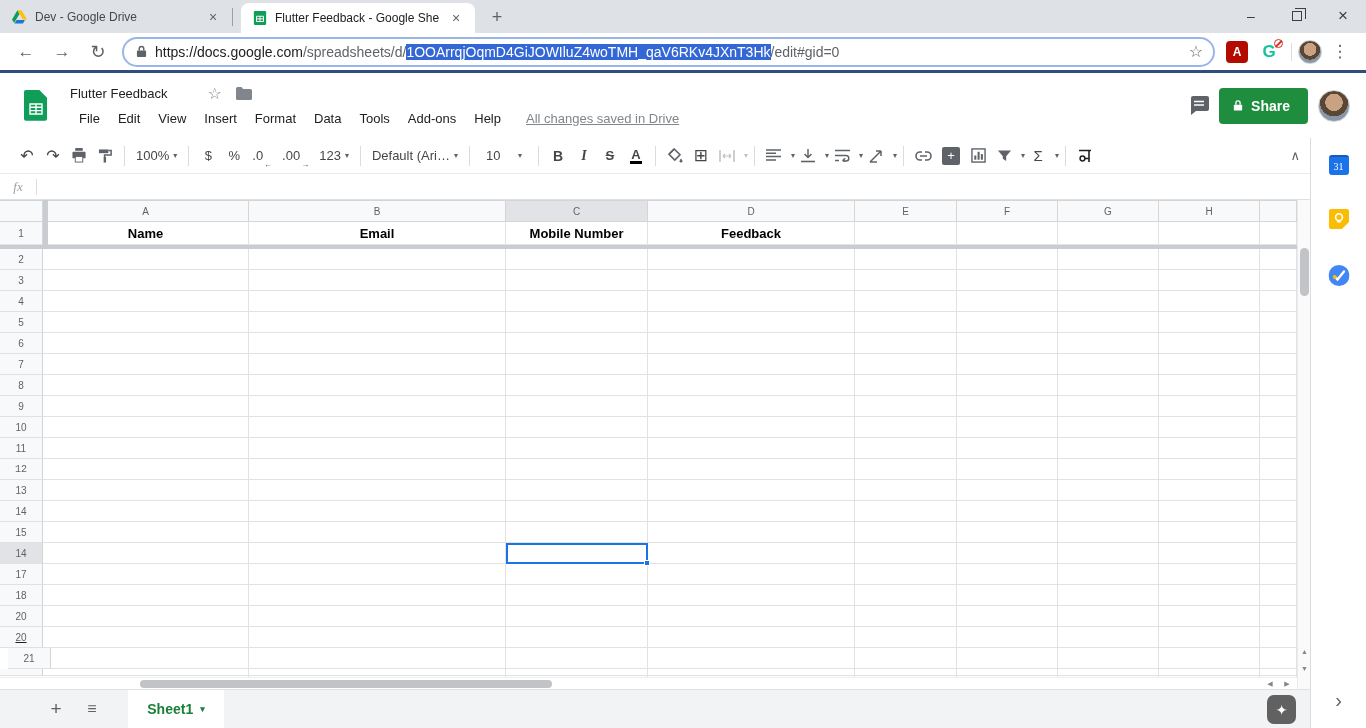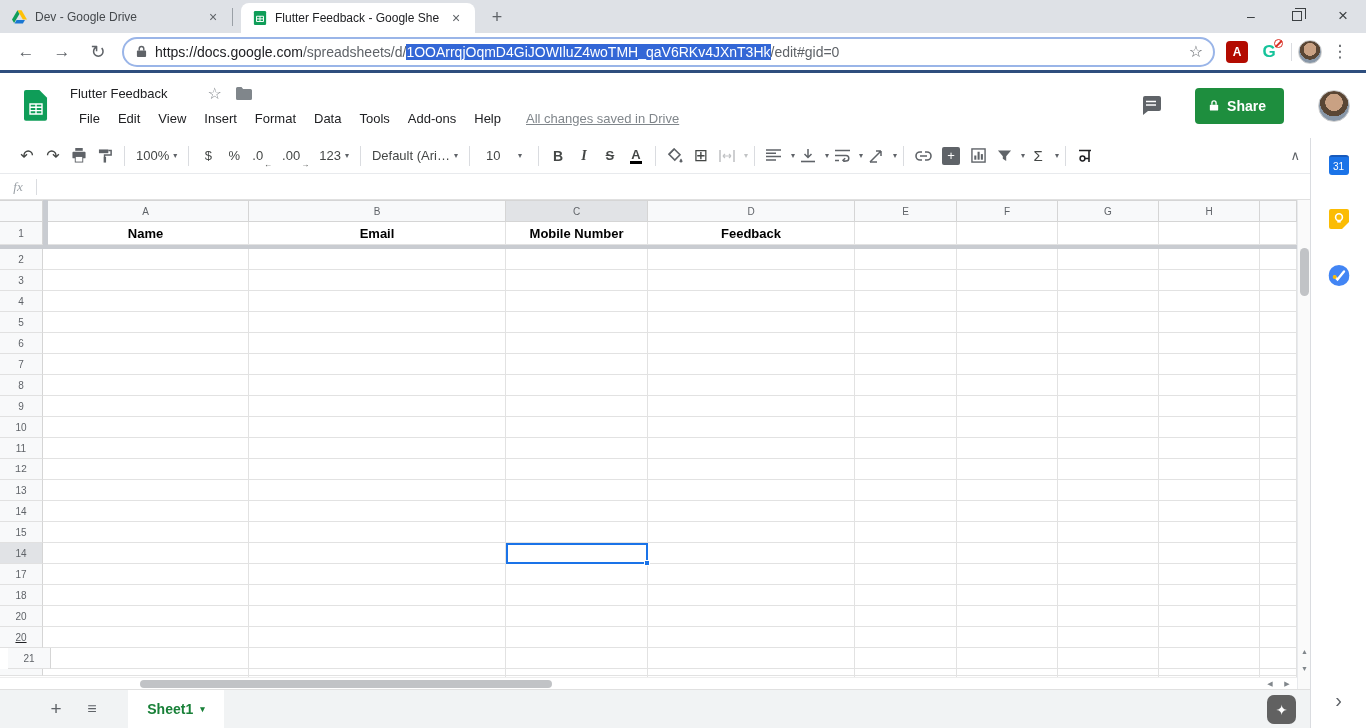--- a/index.html
+++ b/index.html
@@ -42,21 +42,21 @@
   
   .appheader{height:65px;background:#fff;display:flex;align-items:center;padding-left:24px;position:relative;}
   .sheetslogo{margin-right:22px;}
   .headmain{display:flex;flex-direction:column;justify-content:center;}
   .titlerow{display:flex;align-items:center;height:26px;}
   .doctitle{font-size:13px;color:#202124;margin-right:40px;}
   .titlestar{color:#80868B;font-size:16px;margin-right:14px;}
   .menurow{display:flex;align-items:center;height:24px;font-size:13px;color:#202124;}
   .menuitem{padding:3px 9px;border-radius:2px;cursor:pointer;}
   .savedmsg{margin-left:16px;color:#80868B;text-decoration:underline;}
-  .headright{position:absolute;right:16px;top:0;height:65px;display:flex;align-items:center;gap:34px;}
+  .headright{position:absolute;right:16px;top:0;height:65px;display:flex;align-items:center;gap:10px;}
   .sharebtn{height:36px;background:#1E8E3E;border-radius:4px;color:#fff;font-weight:bold;font-size:14px;display:flex;align-items:center;padding:0 18px 0 14px;gap:8px;}
   .avatar.big{width:32px;height:32px;}
 
   
   .toolbar{height:36px;background:#fff;display:flex;align-items:center;padding-left:14px;margin-right:56px;border-bottom:1px solid #E8EAED;position:relative;font-size:13px;color:#444746;}
   .tbtn{height:26px;min-width:26px;padding:0 5px;display:flex;align-items:center;justify-content:center;border-radius:2px;color:#444746;}
   .tbtn.txt{font-size:13px;}
   .tbtn.disabled{opacity:.38;}
   .tsep{width:1px;height:20px;background:#DADCE0;margin:0 6px;}
   .caret{font-size:8px;color:#5F6368;margin-left:4px;}
@@ -103,21 +103,21 @@
   .bottombar{height:39px;background:#F1F3F4;border-top:1px solid #E0E0E0;display:flex;align-items:center;position:relative;width:1310px;}
   .bbtn{width:28px;height:28px;display:flex;align-items:center;justify-content:center;font-size:19px;color:#5F6368;}
   .addsheet{margin-left:42px;}
   .allsheets{margin-left:8px;font-size:16px;}
   .sheettab{height:39px;min-width:96px;background:#fff;display:flex;align-items:center;justify-content:center;gap:7px;margin-left:22px;font-size:14px;font-weight:bold;color:#188038;padding:0 14px;}
   .sheettab .caret{color:#188038;font-size:9px;margin:0;}
   .explorebtn{position:absolute;left:1267px;top:5px;width:29px;height:29px;background:#616161;border-radius:7px;color:#fff;display:flex;align-items:center;justify-content:center;font-size:14px;}
 
   
   .sidepanel{position:absolute;right:0;top:138px;width:56px;height:590px;background:#fff;border-left:1px solid #DADCE0;z-index:5;}
-  .sp-ico{position:absolute;left:50%;transform:translateX(-50%);}
+  .sp-ico{position:absolute;left:50%;transform:translateX(-50%);font-family:Liberation Serif, serif;}
   .cal{top:17px;width:20px;height:20px;background:#1A73E8;border-radius:3px;color:#fff;font-size:10px;display:flex;align-items:center;justify-content:center;border-top:2px solid #185ABC;}
   .keep{top:71px;}
   .tasks{top:127px;}
   .sp-chevron{position:absolute;left:50%;transform:translateX(-50%);bottom:16px;font-size:20px;color:#5F6368;}
 </style>
 </head>
 <body>
 
 <div class="tabstrip">
   <div class="tab">

